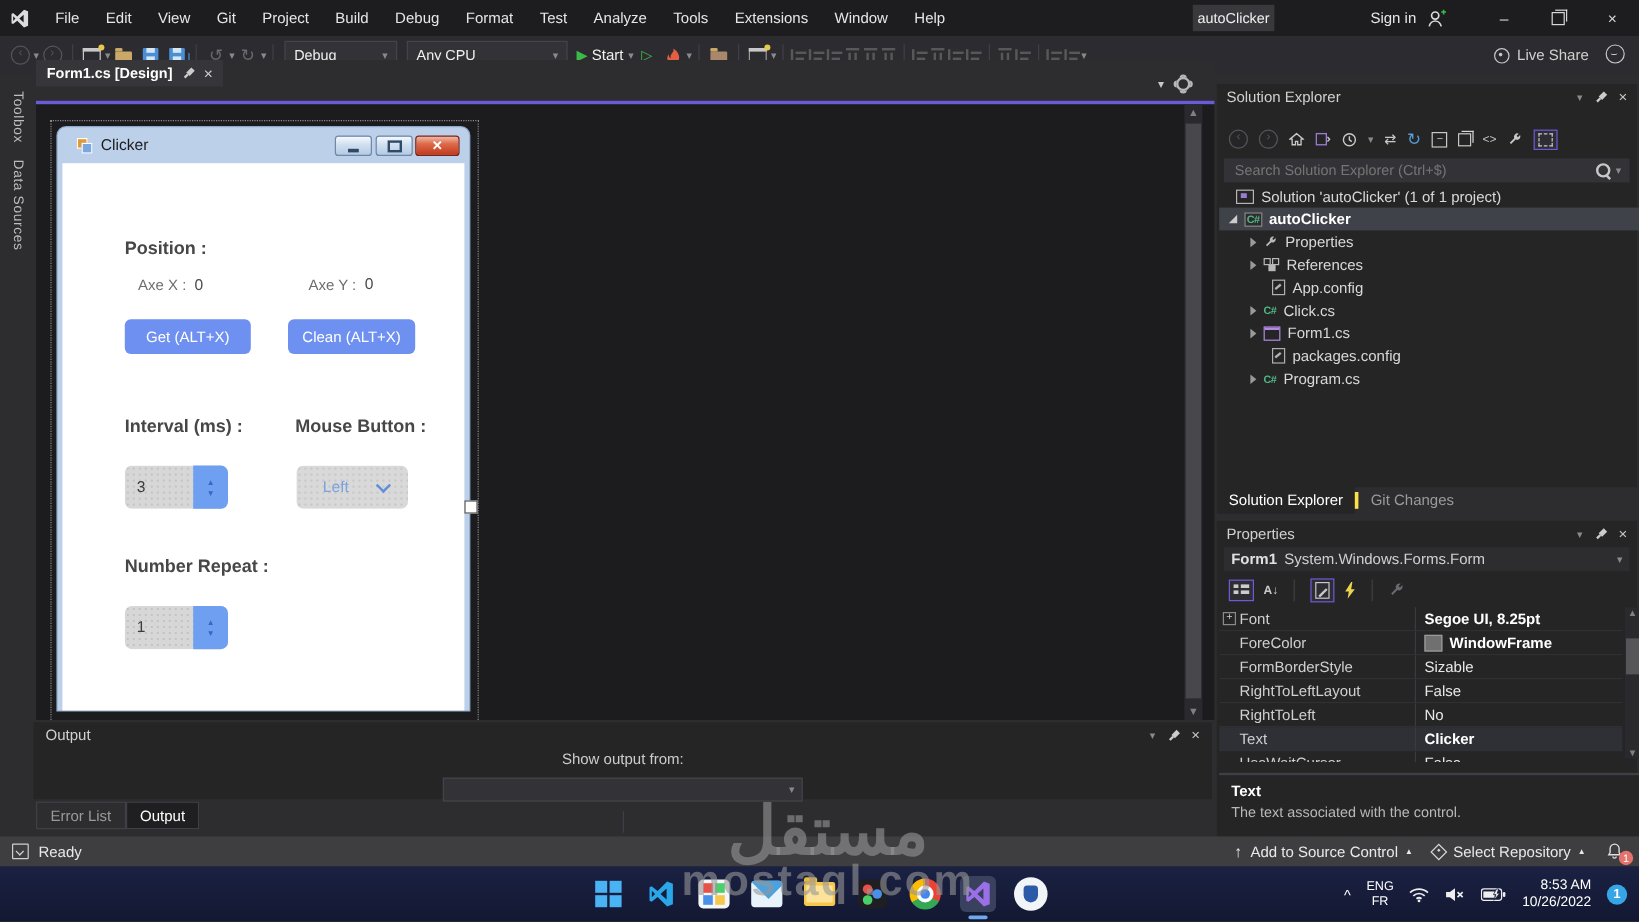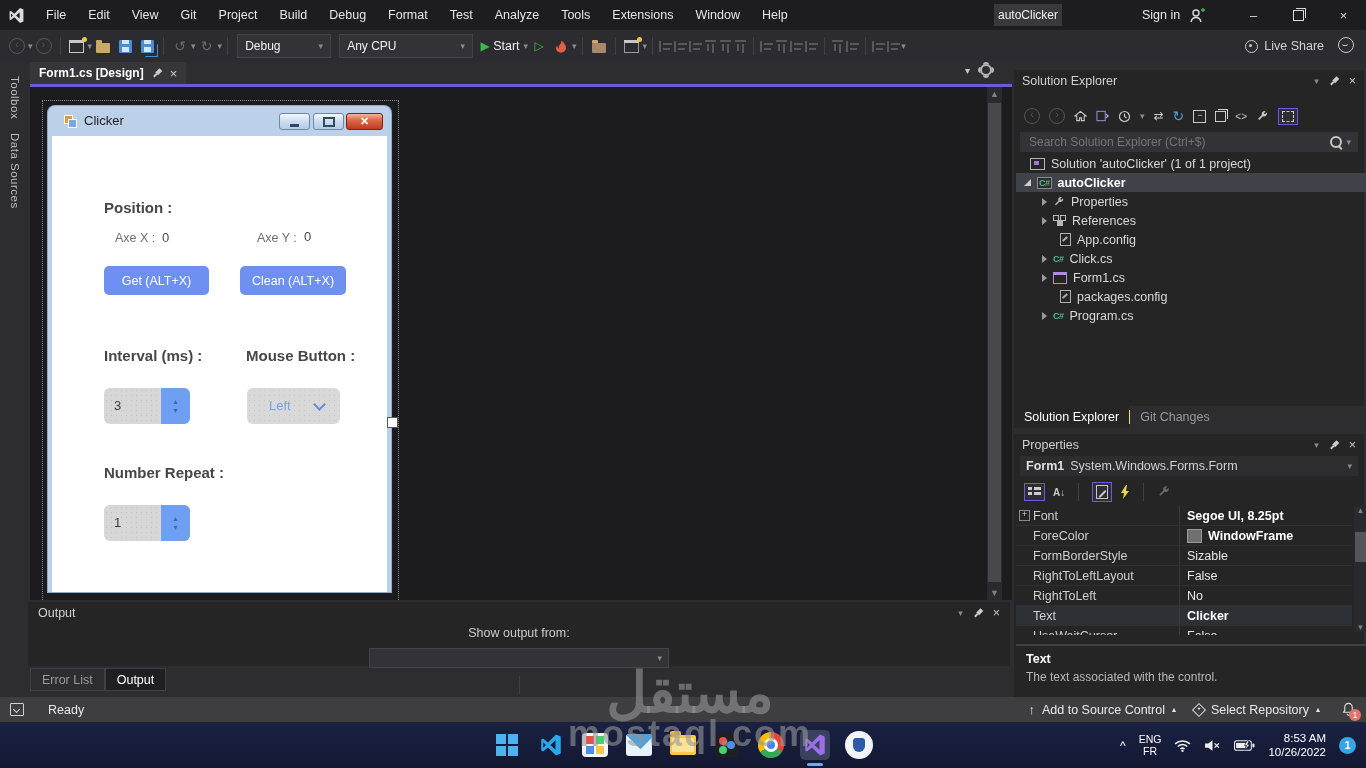--- a/index.html
+++ b/index.html
@@ -45,21 +45,21 @@
   .ls-ico{width:11px;height:11px;border:1.5px solid #c8c8c8;border-radius:50%;position:relative;}
   .ls-ico::after{content:"";position:absolute;left:3px;top:3px;width:3px;height:3px;background:#c8c8c8;border-radius:50%;}
   .fb-ico{position:absolute;right:12px;top:37px;width:14px;height:14px;border:1.5px solid #c8c8c8;border-radius:50%;}
   .fb-ico::after{content:"";position:absolute;left:3px;top:4px;width:6px;height:3px;border-bottom:1.5px solid #c8c8c8;border-radius:50%;}
 
   
   .leftstrip{position:absolute;left:0;top:62px;width:30px;height:538px;background:#2d2d30;color:#bdbdbd;font-size:11.5px;}
   .vtab{writing-mode:vertical-rl;margin:14px 0 0 9px;letter-spacing:.5px;}
 
   
-  .tabstrip{position:absolute;left:30px;top:62px;width:982px;height:22px;background:#2d2d30;display:flex;}
+  .tabstrip{position:absolute;left:30px;top:50px;width:982px;height:22px;background:#2d2d30;display:flex;}
   .doc-tab{background:#35353a;color:#ffffff;font-size:12px;font-weight:bold;display:flex;align-items:center;gap:8px;padding:0 9px;}
   .pin{position:relative;width:10px;height:11px;transform:rotate(45deg);}
   .pin::before{content:"";position:absolute;left:3px;top:0;width:4px;height:6px;background:#cccccc;}
   .pin::after{content:"";position:absolute;left:4px;top:6px;width:2px;height:4px;background:#cccccc;}
   .tab-x{color:#d0d0d0;font-weight:normal;font-size:13px;}
   .tabstrip-right{position:absolute;left:965px;top:64px;display:flex;gap:10px;align-items:center;}
   .gear{width:8px;height:8px;border:2px solid #b8b8b8;border-radius:50%;box-shadow:0 -5px 0 -3px #b8b8b8,0 5px 0 -3px #b8b8b8,-5px 0 0 -3px #b8b8b8,5px 0 0 -3px #b8b8b8;}
   .accentline{position:absolute;left:30px;top:84px;width:982px;height:3px;background:#6a5bd8;}
   .designer{position:absolute;left:30px;top:87px;width:982px;height:513px;background:#1c1c1e;overflow:hidden;}
   .sel-dotted{position:absolute;left:12px;top:13px;width:355px;height:520px;border:1px dotted #8a8a8a;}
@@ -111,21 +111,21 @@
   .sol-ico::after{content:"";position:absolute;left:3px;top:2px;width:5px;height:4px;background:#9b7bd4;}
   .form-ico{width:12px;height:10px;border:1px solid #b08ae0;position:relative;flex:none;}
   .form-ico::before{content:"";position:absolute;left:0;top:0;width:100%;height:2px;background:#b08ae0;}
   .cfg-ico{width:9px;height:11px;border:1px solid #b0b0b0;position:relative;flex:none;}
   .cfg-ico::after{content:"";position:absolute;left:1px;top:4px;width:6px;height:2px;background:#b0b0b0;transform:rotate(-40deg);}
   .refs-ico{position:relative;width:13px;height:11px;flex:none;}
   .refs-ico::before{content:"";position:absolute;left:0;top:0;width:4px;height:4px;border:1px solid #b8b8b8;box-shadow:4px 5px 0 0 #b8b8b8;}
   .refs-ico::after{content:"";position:absolute;right:0;top:0;width:4px;height:4px;border:1px solid #b8b8b8;}
   .se-tabs{position:absolute;left:2px;top:344px;height:22px;display:flex;align-items:center;font-size:12.5px;}
   .se-tab-active{color:#ffffff;padding:0 10px;height:22px;display:flex;align-items:center;background:#252526;}
-  .se-tab{color:#9a9a9a;padding:0 10px;border-left:1px solid #fde047;}
+  .se-tab{color:#9a9a9a;padding:0 10px;border-left:3px solid #fde047;}
 
   .obj-row{position:absolute;left:6px;top:22px;width:338px;height:20px;background:#2d2d30;display:flex;align-items:center;gap:6px;padding:0 6px;box-sizing:border-box;font-size:12.5px;color:#e0e0e0;}
   .pp-toolbar{position:absolute;left:10px;top:46px;display:flex;align-items:center;gap:8px;height:24px;}
   .hl-box{border:1px solid #6a5bd8;padding:2px 3px;display:inline-flex;background:#2d2d33;}
   .cat-ico{width:13px;height:12px;
     background:linear-gradient(#ccc,#ccc) 0 1px/4px 3px no-repeat,
     linear-gradient(#ccc,#ccc) 6px 1px/7px 3px no-repeat,
     linear-gradient(#ccc,#ccc) 0 6px/4px 3px no-repeat,
     linear-gradient(#ccc,#ccc) 6px 6px/7px 3px no-repeat;}
   .az-ico{color:#c8c8c8;font-size:10px;font-weight:bold;}
@@ -151,21 +151,21 @@
   .outputpanel{position:absolute;left:28px;top:602px;width:982px;height:64px;background:#252526;}
   .op-head{display:flex;align-items:center;height:22px;padding:0 10px;color:#d0d0d0;font-size:12.5px;}
   .op-row{display:flex;align-items:center;gap:8px;padding:2px 10px;color:#cccccc;font-size:12.5px;flex-direction:column;}
   .op-drop{width:300px;height:20px;background:#333337;border:1px solid #434349;display:flex;align-items:center;justify-content:flex-end;padding-right:6px;box-sizing:border-box;}
   .op-tabs{position:absolute;left:30px;top:668px;display:flex;font-size:12.5px;height:23px;}
   .op-tab{border:1px solid #3f3f46;color:#9a9a9a;padding:0 11px;display:flex;align-items:center;background:#2d2d30;}
   .op-tab.active{background:#1f1f22;color:#ffffff;border-top-color:#3f3f46;}
   .wordwrap-ico{color:#4ea1e8;font-size:10px;font-weight:bold;}
 
   
-  .statusbar{position:absolute;left:0;top:697px;width:1366px;height:25px;background:#3e3e41;display:flex;align-items:center;color:#e8e8e8;font-size:12.5px;padding:0 10px;box-sizing:border-box;gap:24px;text-align:right;}
+  .statusbar{position:absolute;left:0;top:697px;width:1366px;height:25px;background:#3e3e41;display:flex;align-items:center;color:#e8e8e8;font-size:12.5px;padding:0 10px;box-sizing:border-box;gap:8px;}
   .sb-ico{width:12px;height:11px;border:1px solid #d0d0d0;border-radius:1px;position:relative;}
   .sb-ico::after{content:"";position:absolute;left:3px;top:3px;width:4px;height:4px;border-right:1.5px solid #d0d0d0;border-bottom:1.5px solid #d0d0d0;transform:rotate(45deg);}
   .sb-right{margin-left:auto;display:flex;align-items:center;gap:18px;}
   .sb-item{display:flex;align-items:center;gap:7px;}
   .repo-ico{width:8px;height:8px;border:1.5px solid #d8d8d8;transform:rotate(45deg);position:relative;}
   .repo-ico::after{content:"";position:absolute;left:2px;top:2px;width:2px;height:2px;background:#d8d8d8;}
   .bell-wrap{position:relative;width:18px;height:18px;}
   .badge-red{position:absolute;right:-5px;bottom:-2px;width:12px;height:12px;border-radius:50%;background:#e5736d;color:#fff;font-size:9px;display:flex;align-items:center;justify-content:center;}
 
   

